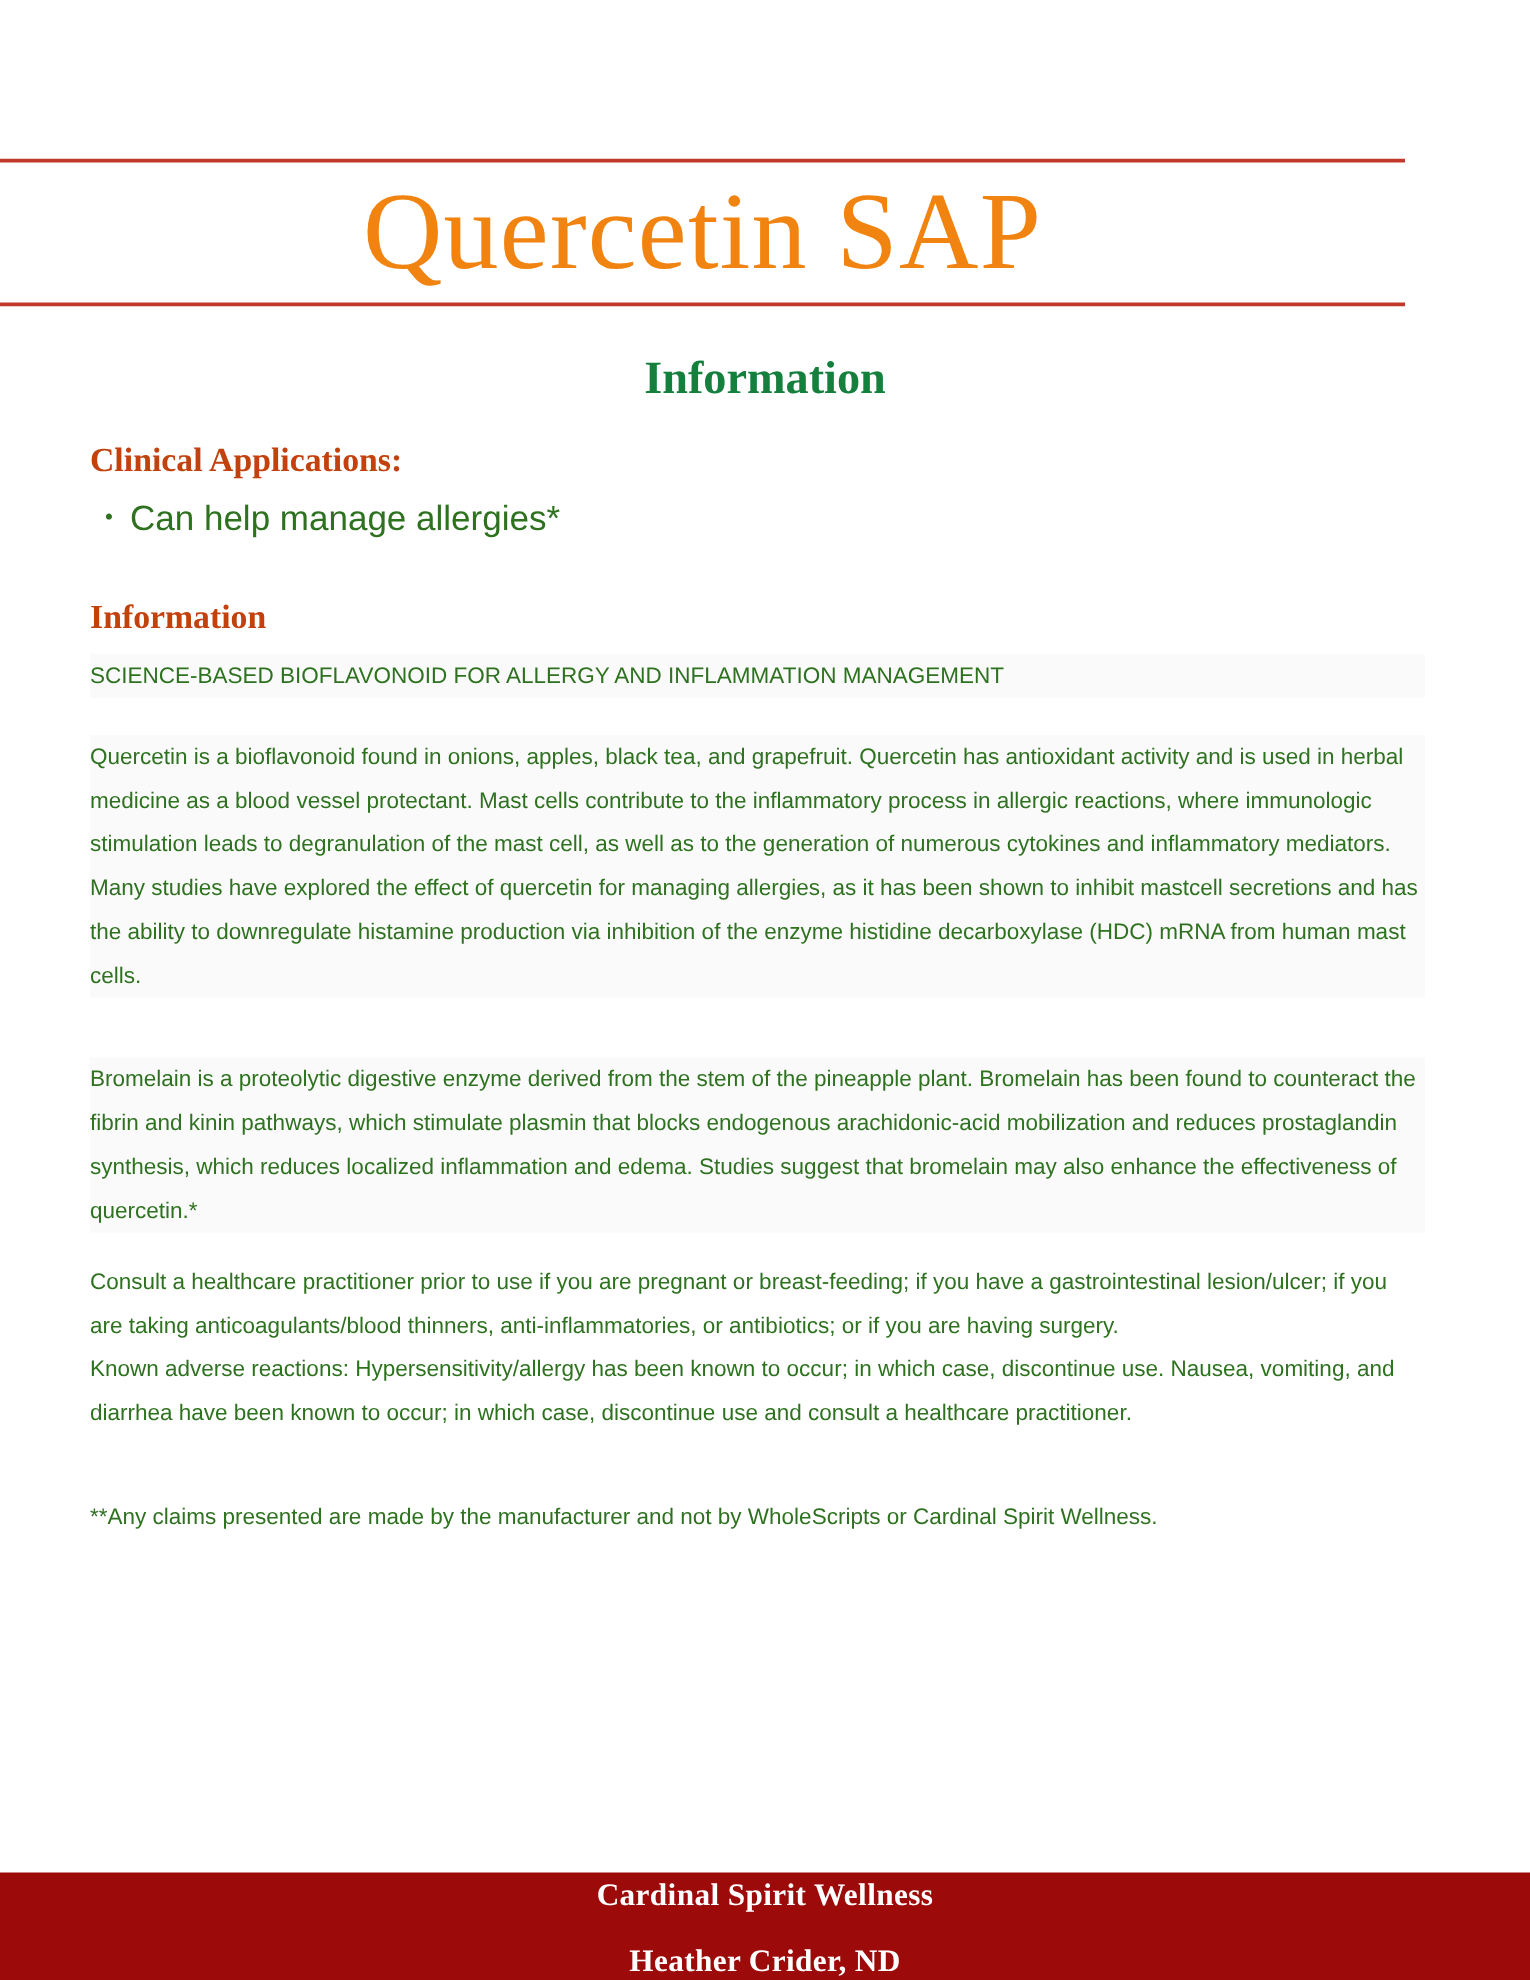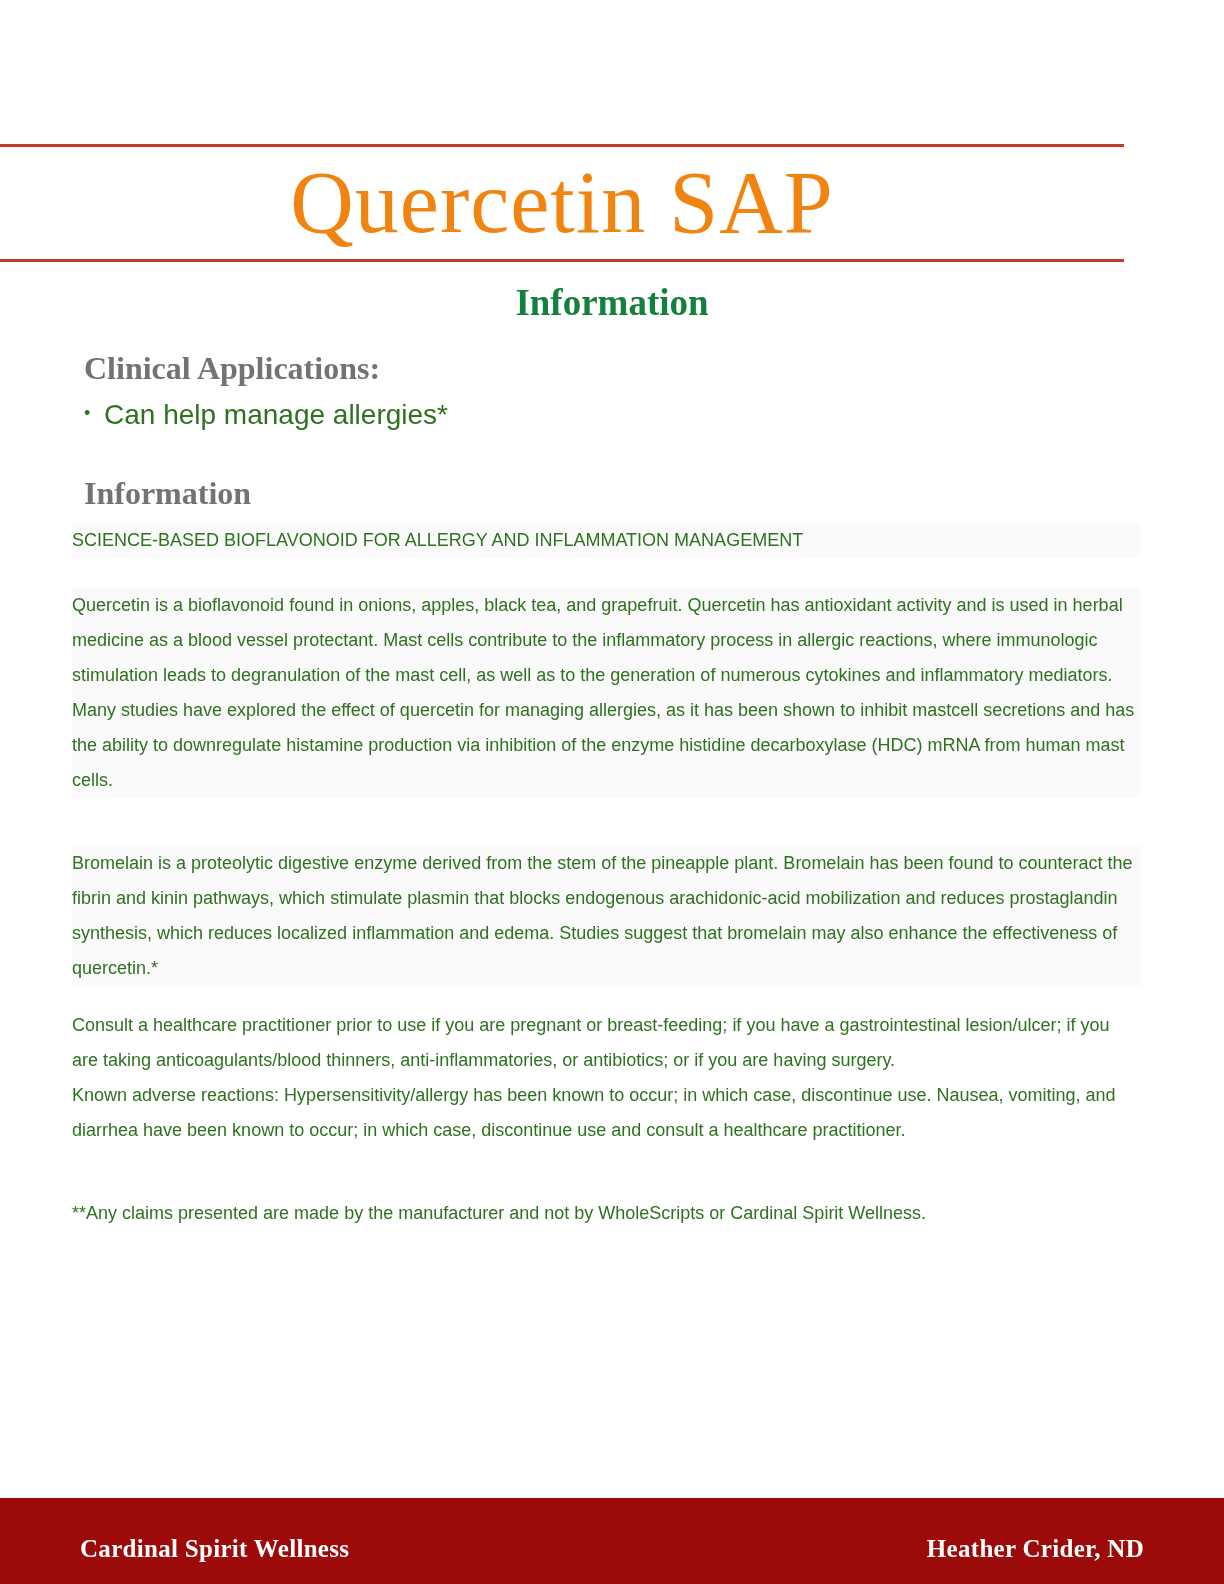--- a/index.html
+++ b/index.html
@@ -16,21 +16,21 @@
     width: 1224px;
     height: 1584px;
     background: #ffffff;
     overflow: hidden;
     box-sizing: border-box;
   }
 
   
   .title-block {
     position: absolute;
-    top: 144px;
+    top: 127px;
     left: 0;
     width: 1124px;
   }
   .rule {
     width: 100%;
     height: 3px;
     background: #C0392B;
   }
   .rule-bottom {
     margin-top: 0;
@@ -65,24 +65,24 @@
   .content {
     position: absolute;
     top: 352px;
     left: 72px;
     width: 1068px;
   }
 
   h2.section-head {
     font-family: "Liberation Serif", serif;
     font-weight: 700;
-    font-size: 32px;
+    font-size: 27px;
     line-height: 32px;
-    color: #737373;
-    margin: 0 0 14px 12px;
+    color: #c2410c;
+    margin: 0 0 14px 0;
     padding: 0;
   }
   h2.section-head.desc   { margin-top: 46px; }
   h2.section-head.warn   { margin-top: 40px; }
 
   ul.bullets {
     list-style: none;
     margin: 0;
     padding: 0;
   }
@@ -128,21 +128,22 @@
     position: absolute;
     left: 0;
     bottom: 0;
     width: 1224px;
     height: 86px;
     background: #9C0A0A;
     display: flex;
     align-items: center;
     justify-content: space-between;
     box-sizing: border-box;
-    padding: 16px 80px 0 80px;
+    padding: 5px 80px 0 80px;
+    flex-direction: column;
   }
   .footer span {
     font-family: "Liberation Serif", serif;
     font-weight: 700;
     font-size: 25px;
     color: #ffffff;
     letter-spacing: 0.3px;
   }
 </style>
 </head>

